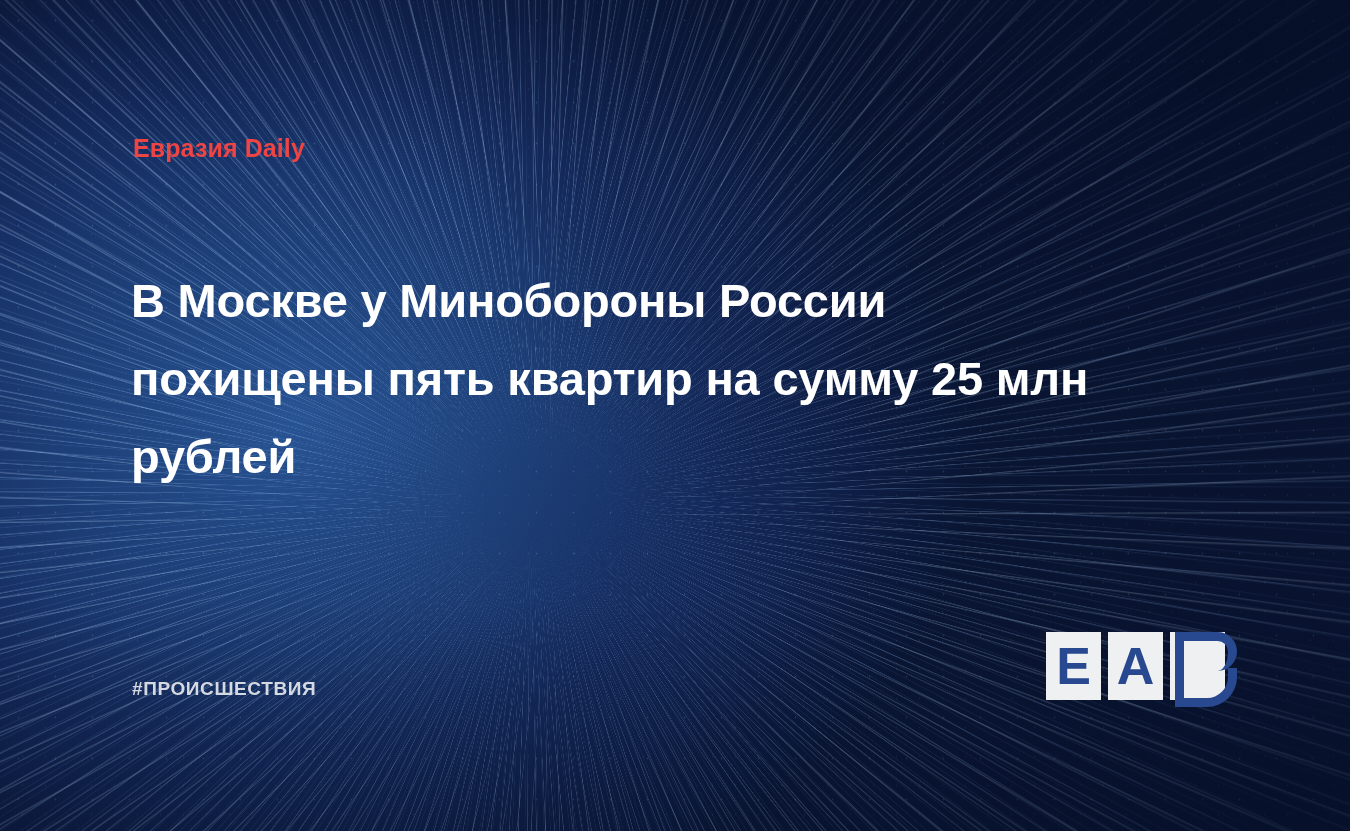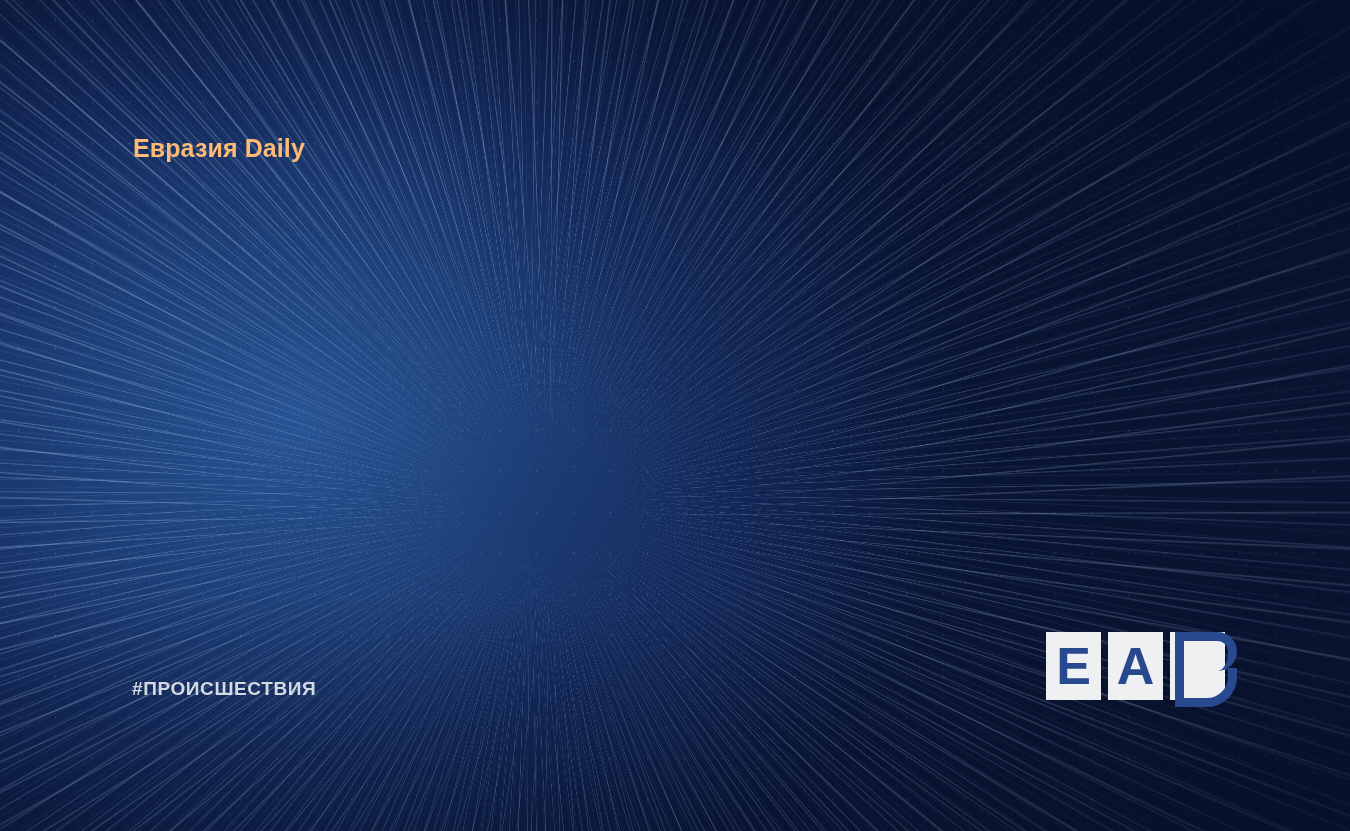--- a/index.html
+++ b/index.html
@@ -103,21 +103,21 @@
 
   
   .content { position: absolute; inset: 0; }
 
   .brand {
     position: absolute;
     left: 133px;
     top: 134px;
     font-size: 25px;
     font-weight: bold;
-    color: #fdba74;
+    color: #ef4444;
     letter-spacing: 0.1px;
     white-space: nowrap;
   }
 
   .headline {
     position: absolute;
     left: 131px;
     top: 262px;
     width: 1010px;
     font-size: 47px;
@@ -203,20 +203,21 @@
   <div class="trails t2"></div>
   <div class="trails t3"></div>
   <div class="speckle"></div>
   <div class="bg-vignette"></div>
   <div class="shade-bottom"></div>
 
   <div class="content">
 
     <div class="brand">Евразия Daily</div>
 
+    <div class="headline">В Москве у Минобороны России похищены пять квартир на сумму 25 млн рублей</div>
 
     <div class="hashtag">#ПРОИСШЕСТВИЯ</div>
 
     <div class="logo">
       <div class="logo-tile tile-e">
         <span class="glyph">E</span>
       </div>
       <div class="logo-tile tile-a">
         <span class="glyph">A</span>
       </div>

